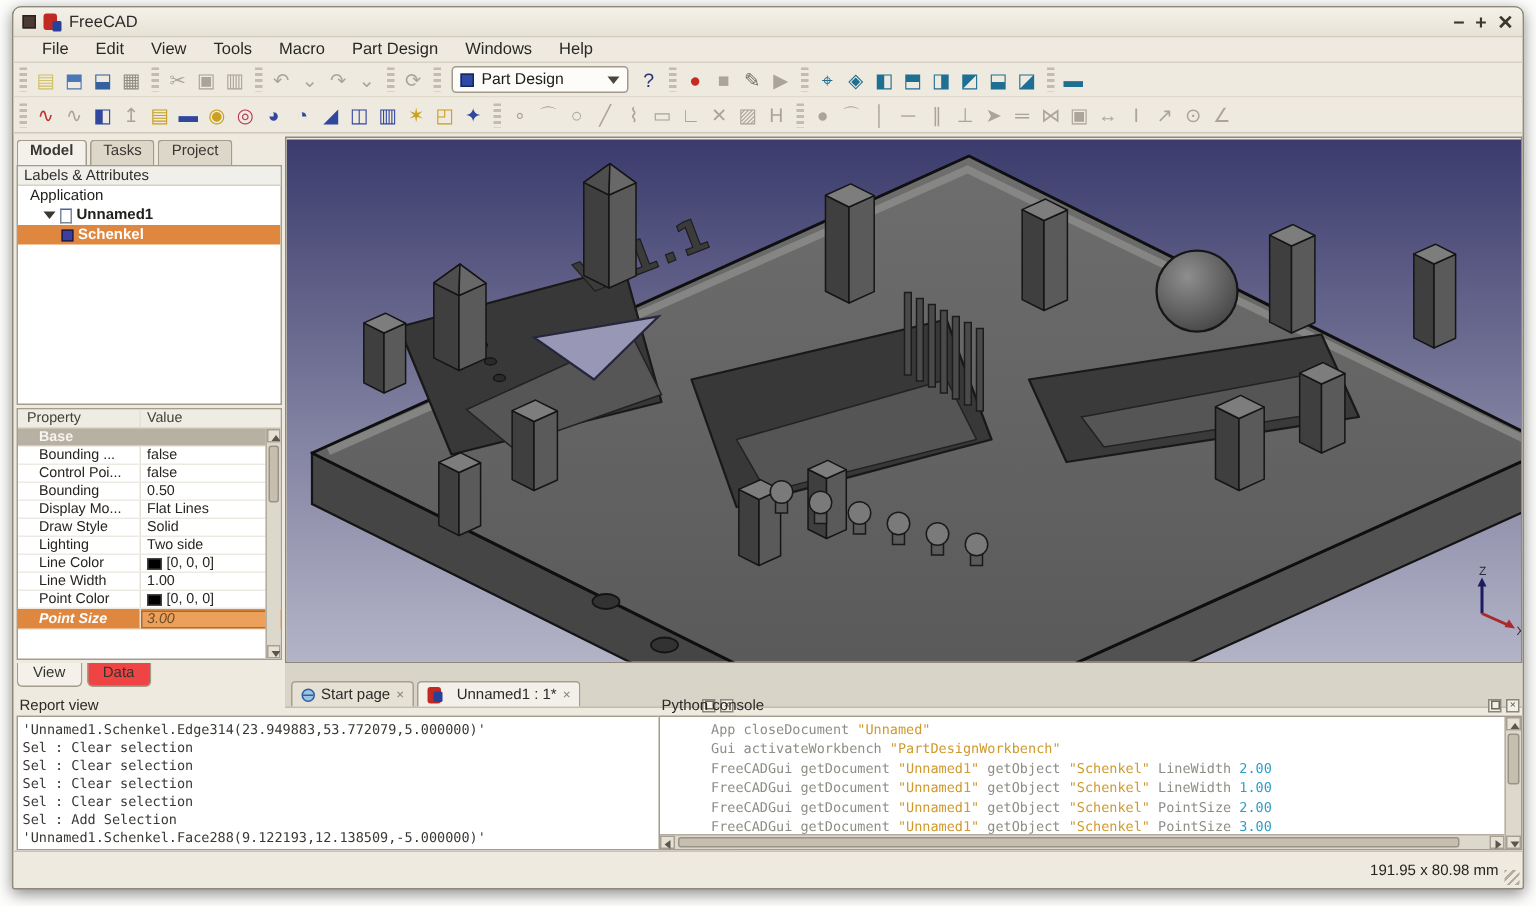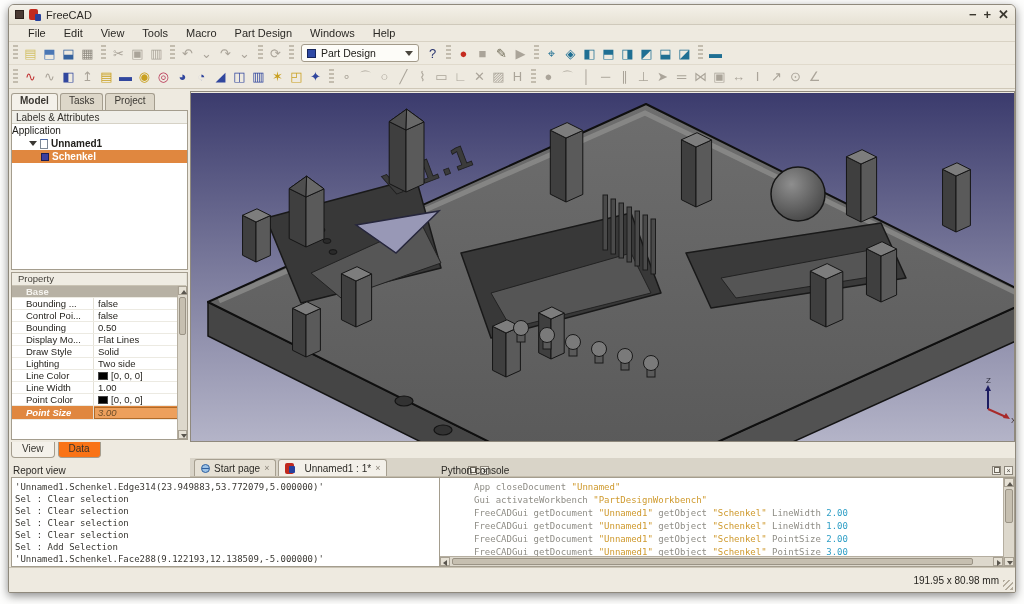--- a/index.html
+++ b/index.html
@@ -46,34 +46,34 @@
   .mini-btn{width:9px;height:9px;border:1px solid #8b857a;background:#f2efe7;margin-left:3px;
     display:flex;align-items:center;justify-content:center;font-size:7px;color:#55514a;line-height:1;}
   .mini-btn.x::before{content:"×";}
   .mini-btn.f::before{content:"";display:block;width:4px;height:4px;border:1px solid #6d675c;}
   .cv-tabs{display:flex;height:17px;margin-top:2px;}
   .cv-tab{font-size:10px;padding:1px 8px 0;border:1px solid #a49d8e;border-bottom:none;
     border-radius:3px 3px 0 0;background:#ddd7c9;color:#3a3732;margin-right:2px;}
   .cv-tab.active{background:#f4f1ea;font-weight:bold;}
   .tree{flex:0 0 160px;background:#fff;border:1px solid #a49d8e;overflow:hidden;font-size:10px;}
   .tree-head{height:13px;line-height:13px;padding-left:4px;background:#f0efe9;border-bottom:1px solid #d6d2c6;color:#33312c;}
-  .tree-row{height:13px;display:flex;align-items:center;padding-left:0;color:#22201c;}
+  .tree-row{height:13px;display:flex;align-items:center;padding-left:8px;color:#22201c;}
   .tree-row .exp{width:0;height:0;border-left:4px solid transparent;border-right:4px solid transparent;
     border-top:5px solid #3a3833;margin:0 3px;}
   .doc-ico{width:8px;height:10px;background:#fff;border:1px solid #7d8896;border-top-color:#4664a8;margin-right:3px;}
   .cube-ico{width:8px;height:8px;background:#3c3f9e;border:1px solid #1c1e55;margin:0 3px 0 1px;}
   .row-sel{background:#e0873f;color:#fff;font-weight:bold;}
   .tree-row.indent1{padding-left:14px;}
   .tree-row.indent2{padding-left:28px;}
   .bold{font-weight:bold;}
   
   .props{flex:1;margin-top:2px;background:#fff;border:1px solid #a49d8e;position:relative;
     font-size:9.5px;overflow:hidden;}
   .prow{display:flex;height:12px;line-height:12px;border-bottom:1px solid #eceae2;color:#26241f;}
-  .prow.head{height:13px;background:#efece3;border-bottom:1px solid #c9c3b4;color:#44413a;flex-direction:column;}
+  .prow.head{height:13px;background:#efece3;border-bottom:1px solid #c9c3b4;color:#44413a;}
   .prow .c1{flex:0 0 82px;padding-left:14px;border-right:1px solid #e4e1d7;white-space:nowrap;overflow:hidden;}
   .prow.head .c1{padding-left:6px;}
   .prow .c2{flex:1;padding-left:4px;white-space:nowrap;overflow:hidden;display:flex;align-items:center;}
   .prow.group{background:#b7b1a4;color:#f6f4ef;font-weight:bold;}
   .prow.group .c1{border-right:none;}
   .swatch{display:inline-block;width:10px;height:8px;background:#000;border:1px solid #444;margin-right:3px;}
   .prow.sel2{background:#e0873f;color:#fff;font-weight:bold;height:14px;line-height:14px;font-style:italic;}
   .spinbox{flex:1;height:12px;background:#eda05c;border:1px solid #b06a28;color:#6b4d28;
     font-weight:normal;display:flex;align-items:center;padding-left:3px;}
   .spin{width:9px;height:12px;border-left:1px solid #b06a28;display:flex;flex-direction:column;}
@@ -83,28 +83,28 @@
   .spin .up::before{border-bottom:3px solid #6b4d28;}
   .spin .dn::before{border-top:3px solid #6b4d28;}
   .vscroll{position:absolute;right:0;top:13px;bottom:0;width:10px;background:#ddd8cc;border-left:1px solid #b5aea0;}
   .vscroll .thumb{position:absolute;left:1px;right:1px;background:#c6bfb0;border:1px solid #9a9385;border-radius:2px;}
   .arr{position:absolute;left:0;right:0;height:9px;background:#e6e1d5;border:1px solid #a8a193;}
   .arr::before{content:"";position:absolute;left:2px;border-left:3px solid transparent;border-right:3px solid transparent;}
   .arr.up{top:0;}.arr.up::before{top:3px;border-bottom:4px solid #5a564e;}
   .arr.dn{bottom:0;}.arr.dn::before{top:3px;border-top:4px solid #5a564e;}
   .vd-tabs{height:18px;display:flex;padding-top:2px;}
   .vd-tab{font-size:10px;padding:1px 10px 0;border:1px solid #a49d8e;border-top:none;
-    border-radius:0 0 4px 4px;background:#f97316;margin-right:3px;color:#35332d;}
+    border-radius:0 0 4px 4px;background:#ef4444;margin-right:3px;color:#35332d;}
   .vd-tab.active{background:#f4f1ea;}
   
   .viewport{position:absolute;left:181px;top:86px;width:825px;height:351px;
     border:1px solid #8f897d;overflow:hidden;}
   .viewport svg{display:block;}
-  .mdi{position:absolute;left:181px;top:437px;width:825px;height:19px;background:#d9d4c8;
-    border-bottom:1px solid #c3bcac;display:flex;align-items:flex-end;padding-left:4px;gap:2px;margin-top:16px;}
+  .mdi{position:absolute;left:181px;top:437px;width:825px;height:30px;background:#d9d4c8;
+    border-bottom:1px solid #c3bcac;display:flex;align-items:flex-end;padding-left:4px;gap:2px;}
   .mdi-tab{display:flex;align-items:center;gap:4px;height:17px;padding:0 6px;font-size:10px;color:#2d2b26;
     border:1px solid #a69f90;border-bottom:none;border-radius:3px 3px 0 0;background:#e6e1d5;}
   .mdi-tab.active{background:#f3f0e9;}
   .globe{width:9px;height:9px;border-radius:50%;background:#9cc2e6;border:1px solid #2f5f9e;
     position:relative;overflow:hidden;}
   .globe::before{content:"";position:absolute;left:0;right:0;top:3px;height:1px;background:#2f5f9e;}
   .tab-close{font-size:9px;color:#8b857a;}
   .tab-close::before{content:"×";}
   .fclogo.small{width:10px;height:10px;}
   

